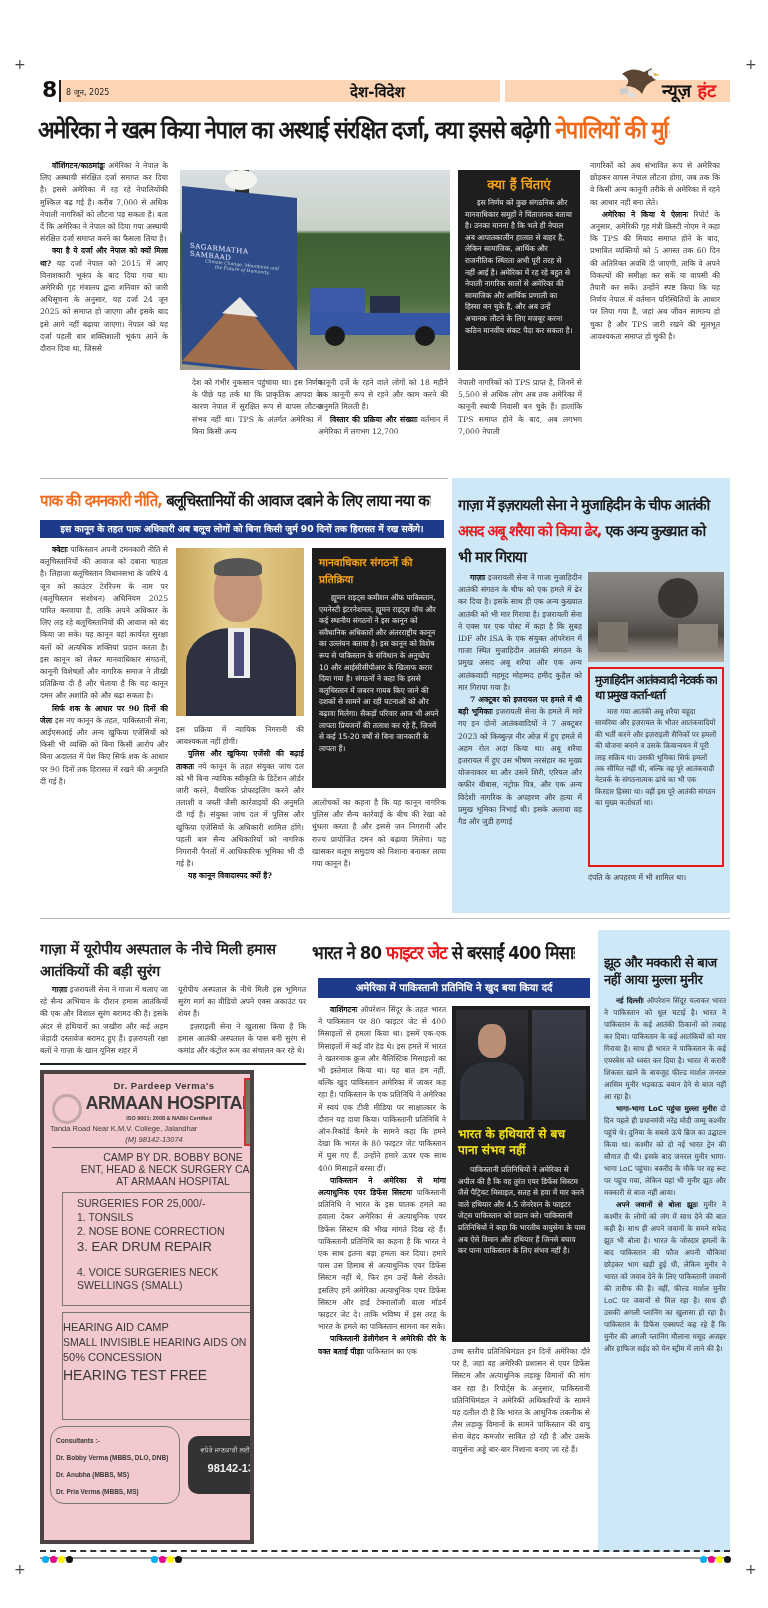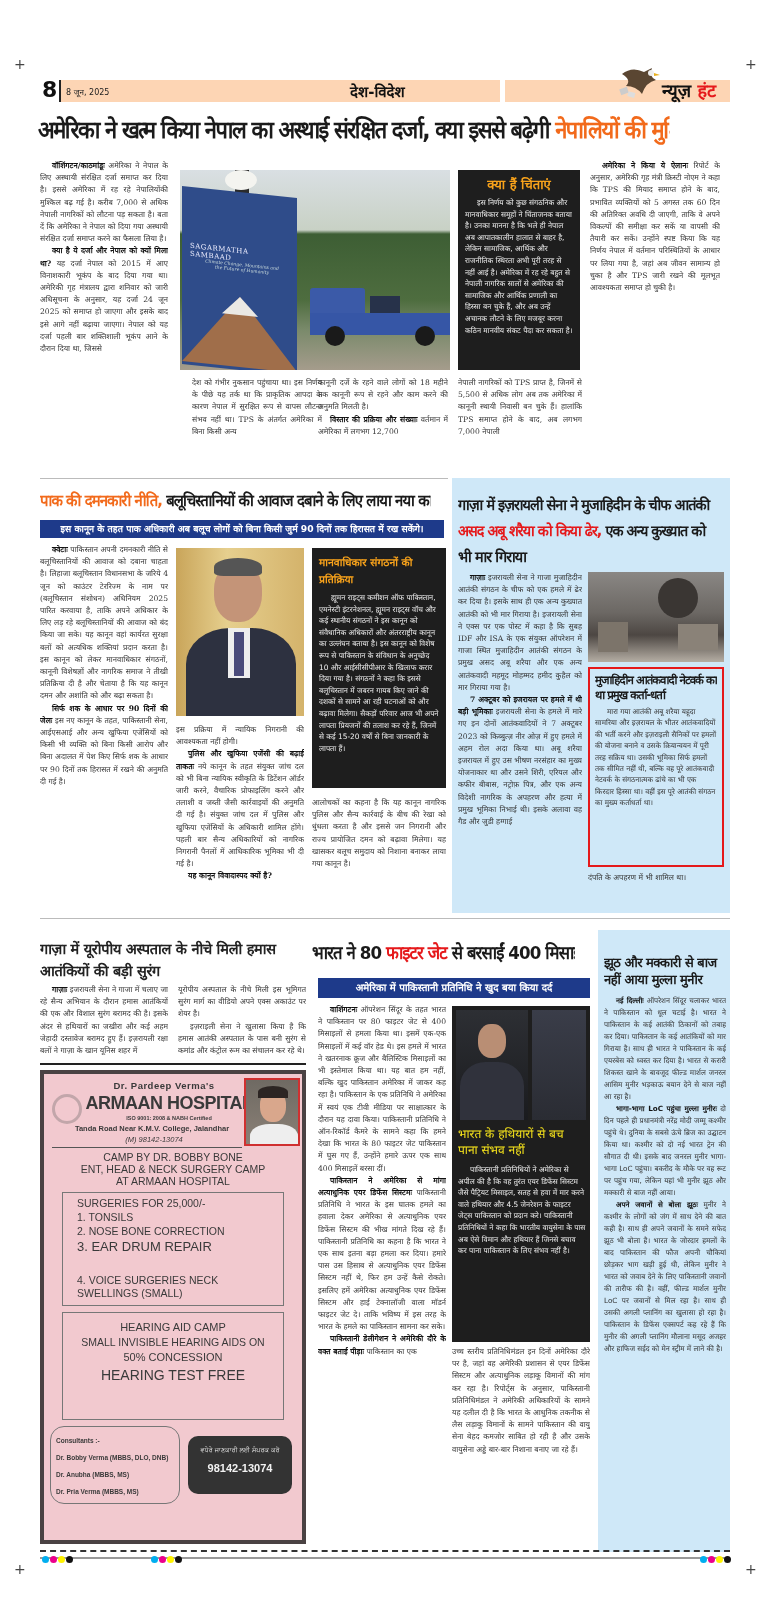--- a/index.html
+++ b/index.html
@@ -91,20 +91,21 @@
 </div>
 
 <div class="abs darkbox" style="left:458px;top:170px;width:122px;height:200px">
   <h3 style="color:#f7a21b">क्या हैं चिंताएं</h3>
   <p>इस निर्णय को कुछ संगठनिक और मानवाधिकार समूहों ने चिंताजनक बताया है। उनका मानना है कि भले ही नेपाल अब आपातकालीन हालात से बाहर है, लेकिन सामाजिक, आर्थिक और राजनीतिक स्थिरता अभी पूरी तरह से नहीं आई है। अमेरिका में रह रहे बहुत से नेपाली नागरिक सालों से अमेरिका की सामाजिक और आर्थिक प्रणाली का हिस्सा बन चुके हैं, और अब उन्हें अचानक लौटने के लिए मजबूर करना कठिन मानवीय संकट पैदा कर सकता है।</p>
 </div>
 <div class="abs body-text" style="left:458px;top:377px;width:124px;height:100px">
   <p style="text-indent:0">नेपाली नागरिकों को TPS प्राप्त है, जिनमें से 5,500 से अधिक लोग अब तक अमेरिका में कानूनी स्थायी निवासी बन चुके हैं। हालांकि TPS समाप्त होने के बाद, अब लगभग 7,000 नेपाली</p>
 </div>
 <div class="abs body-text" style="left:590px;top:160px;width:130px;height:318px">
+  <p style="text-indent:0"><span>नागरिकों को अब संभावित रूप से अमेरिका छोड़कर वापस नेपाल लौटना होगा, जब तक कि वे किसी अन्य कानूनी तरीके से अमेरिका में रहने का आधार नहीं बना लेते।</span></p>
   <p><b>अमेरिका ने किया ये ऐलानः</b> <span>रिपोर्ट के अनुसार, अमेरिकी गृह मंत्री क्रिस्टी नोएम ने कहा कि TPS की मियाद समाप्त होने के बाद, प्रभावित व्यक्तियों को 5 अगस्त तक 60 दिन की अतिरिक्त अवधि दी जाएगी, ताकि वे अपने विकल्पों की समीक्षा कर सकें या वापसी की तैयारी कर सकें। उन्होंने स्पष्ट किया कि यह निर्णय नेपाल में वर्तमान परिस्थितियों के आधार पर लिया गया है, जहां अब जीवन सामान्य हो चुका है और TPS जारी रखने की मूलभूत आवश्यकता समाप्त हो चुकी है।</span></p>
 </div>
 
 <div class="abs hl" style="left:40px;top:485px;width:420px;font-size:16px;line-height:32px;transform:scaleX(0.93);transform-origin:left">
   <span class="orange">पाक की दमनकारी नीति,</span>
   <span>बलूचिस्तानियों की आवाज दबाने के लिए लाया नया कानून</span>
 </div>
 <div class="abs strip" style="left:40px;top:520px;width:404px;height:18px;font-size:9.2px;line-height:18px">इस कानून के तहत पाक अधिकारी अब बलूच लोगों को बिना किसी जुर्म 90 दिनों तक हिरासत में रख सकेंगे।</div>
 
 <div class="abs body-text" style="left:40px;top:544px;width:128px;height:368px">
@@ -160,44 +161,44 @@
 <div class="abs hl" style="left:40px;top:938px;width:266px;font-size:14.5px;line-height:22px;white-space:normal;letter-spacing:-0.3px;color:#222">गाज़ा में यूरोपीय अस्पताल के नीचे मिली हमास आतंकियों की बड़ी सुरंग</div>
 <div class="abs body-text" style="left:40px;top:984px;width:128px;height:74px">
   <p><b>गाज़ाः</b> <span>इजरायली सेना ने गाजा में चलाए जा रहे सैन्य अभियान के दौरान हमास आतंकियों की एक और विशाल सुरंग बरामद की है। इसके अंदर से हथियारों का जखीरा और कई अहम जेहादी दस्तावेज बरामद हुए हैं। इज़रायली रक्षा बलों ने गाज़ा के खान यूनिस शहर में</span></p>
 </div>
 <div class="abs body-text" style="left:178px;top:984px;width:128px;height:74px">
   <p style="text-indent:0">यूरोपीय अस्पताल के नीचे मिली इस भूमिगत सुरंग मार्ग का वीडियो अपने एक्स अकाउंट पर शेयर है।</p>
   <p>इज़राइली सेना ने खुलासा किया है कि हमास आतंकी अस्पताल के पास बनी सुरंग से कमांड और कंट्रोल रूम का संचालन कर रहे थे।</p>
 </div>
 <div class="rule" style="left:40px;top:1063px;width:266px;height:2px"></div>
 
-<div class="abs" style="left:40px;top:1070px;width:266px;height:474px;background:#f2c9cf;border:4px solid #4a4243;font-family:'Liberation Sans',sans-serif;color:#3a3a3a;overflow:hidden">
+<div class="abs" style="left:40px;top:1070px;width:214px;height:474px;background:#f2c9cf;border:4px solid #4a4243;font-family:'Liberation Sans',sans-serif;color:#3a3a3a;overflow:hidden">
   <div class="abs" style="left:8px;top:20px;width:30px;height:30px;border-radius:50%;border:3px solid #c2a6aa"></div>
   <div class="abs" style="left:40px;top:6px;width:160px;text-align:center;font-weight:bold;font-size:9.5px;letter-spacing:0.5px">Dr. Pardeep Verma's</div>
   <div class="abs" style="left:40px;top:19px;width:170px;text-align:center;font-weight:bold;font-size:18px;letter-spacing:-0.5px">ARMAAN HOSPITAL</div>
   <div class="abs" style="left:60px;top:41px;width:130px;text-align:center;font-size:5.5px;font-weight:bold">ISO 9001: 2008 &amp; NABH Certified</div>
-  <div class="abs" style="left:6px;top:50px;width:204px;text-align:center;font-size:7.5px;font-weight:bold">Tanda Road Near K.M.V. College, Jalandhar</div>
+  <div class="abs" style="left:6px;top:50px;width:204px;text-align:left;font-size:7.5px;font-weight:normal">Tanda Road Near K.M.V. College, Jalandhar</div>
   <div class="abs" style="left:40px;top:61px;width:140px;text-align:center;font-size:7.5px;font-style:italic">(M) 98142-13074</div>
   <div class="abs" style="left:200px;top:4px;width:56px;height:68px;border:2px solid #d03030;background:linear-gradient(180deg,#6f6a63,#8a8076);overflow:hidden">
     <div class="abs" style="left:14px;top:10px;width:26px;height:32px;border-radius:45%;background:#d9a78c"></div>
     <div class="abs" style="left:12px;top:6px;width:30px;height:12px;border-radius:50% 50% 0 0;background:#2c2523"></div>
     <div class="abs" style="left:4px;top:44px;width:48px;height:30px;border-radius:40% 40% 0 0;background:#eee"></div>
   </div>
   <div class="abs" style="left:8px;top:73px;width:190px;height:1px;background:#555"></div>
   <div class="abs" style="left:4px;top:77px;width:250px;text-align:center;font-size:10.5px">CAMP BY DR. BOBBY BONE</div>
   <div class="abs" style="left:4px;top:89px;width:250px;text-align:center;font-size:10.5px">ENT, HEAD &amp; NECK SURGERY CAMP</div>
   <div class="abs" style="left:4px;top:101px;width:250px;text-align:center;font-size:10.5px">AT ARMAAN HOSPITAL</div>
   <div class="abs" style="left:18px;top:118px;width:222px;height:114px;border:1px solid #777;padding:4px 8px">
     <div style="font-size:10.5px;text-align:left;margin-left:6px">SURGERIES FOR 25,000/-</div>
     <div style="font-size:10.5px;margin-left:6px;margin-top:2px">1. TONSILS</div>
     <div style="font-size:10.5px;margin-left:6px;margin-top:2px">2. NOSE BONE CORRECTION</div>
     <div style="font-size:13px;margin-left:6px;margin-top:2px">3. EAR DRUM REPAIR</div>
-    <div style="font-size:10.5px;margin-left:6px;margin-top:20px;line-height:13px">4. VOICE SURGERIES NECK SWELLINGS (SMALL)</div>
-  </div>
-  <div class="abs" style="left:18px;top:238px;width:222px;height:108px;border:1px solid #777;text-align:center;padding-top:8px">
+    <div style="font-size:10.5px;margin-left:6px;margin-top:12px;line-height:13px">4. VOICE SURGERIES NECK SWELLINGS (SMALL)</div>
+  </div>
+  <div class="abs" style="left:18px;top:238px;width:222px;height:108px;border:1px solid #777;text-align:left;padding-top:8px">
     <div style="font-size:11px">HEARING AID CAMP</div>
     <div style="font-size:10.5px;margin-top:3px">SMALL INVISIBLE HEARING AIDS ON</div>
     <div style="font-size:11px;margin-top:3px">50% CONCESSION</div>
     <div style="font-size:14px;margin-top:4px">HEARING TEST FREE</div>
   </div>
   <div class="abs" style="left:6px;top:352px;width:130px;height:78px;border:1px solid #777;border-radius:14px;padding:5px 5px;font-size:6.5px;font-weight:bold;line-height:17px">
     <div>Consultants :-</div>
     <div>Dr. Bobby Verma (MBBS, DLO, DNB)</div>
     <div>Dr. Anubha (MBBS, MS)</div>
     <div>Dr. Pria Verma (MBBS, MS)</div>
@@ -218,21 +219,21 @@
   <p><b>वाशिंगटनः</b> <span>ऑपरेशन सिंदूर के तहत भारत ने पाकिस्तान पर 80 फाइटर जेट से 400 मिसाइलों से हमला किया था। इसमें एक-एक मिसाइलों में कई वॉर हेड थे। इस हमले में भारत ने खतरनाक क्रूज और बैलिस्टिक मिसाइलों का भी इस्तेमाल किया था। यह बात हम नहीं, बल्कि खुद पाकिस्तान अमेरिका में जाकर कह रहा है। पाकिस्तान के एक प्रतिनिधि ने अमेरिका में स्वयं एक टीवी मीडिया पर साक्षात्कार के दौरान यह दावा किया। पाकिस्तानी प्रतिनिधि ने ऑन-रिकॉर्ड कैमरे के सामने कहा कि हमने देखा कि भारत के 80 फाइटर जेट पाकिस्तान में घुस गए हैं, उन्होंने हमारे ऊपर एक साथ 400 मिसाइलें बरसा दीं।</span></p>
   <p><b>पाकिस्तान ने अमेरिका से मांगा अत्याधुनिक एयर डिफेंस सिस्टमः</b> <span>पाकिस्तानी प्रतिनिधि ने भारत के इस घातक हमले का हवाला देकर अमेरिका से अत्याधुनिक एयर डिफेंस सिस्टम की भीख मांगते दिख रहे हैं। पाकिस्तानी प्रतिनिधि का कहना है कि भारत ने एक साथ इतना बड़ा हमला कर दिया। हमारे पास उस हिसाब से अत्याधुनिक एयर डिफेंस सिस्टम नहीं थे, फिर हम उन्हें कैसे रोकते। इसलिए हमें अमेरिका अत्याधुनिक एयर डिफेंस सिस्टम और हाई टेक्नालॉजी वाला मॉडर्न फाइटर जेट दे। ताकि भविष्य में इस तरह के भारत के हमले का पाकिस्तान सामना कर सके।</span></p>
   <p><b>पाकिस्तानी डेलीगेशन ने अमेरिकी दौरे के वक्त बताई पीड़ाः</b> <span>पाकिस्तान का एक</span></p>
 </div>
 <div class="abs darkbox" style="left:452px;top:1006px;width:138px;height:336px;padding:0">
   <div class="abs photo" style="left:4px;top:4px;width:72px;height:110px;background:linear-gradient(180deg,#2d2f34,#1a1b1e)">
     <div class="abs" style="left:22px;top:14px;width:28px;height:34px;border-radius:45%;background:#b98e74"></div>
     <div class="abs" style="left:4px;top:52px;width:64px;height:60px;border-radius:40% 40% 0 0;background:#30323c"></div>
   </div>
   <div class="abs" style="left:80px;top:4px;width:54px;height:110px;background:linear-gradient(180deg,#3a3d49,#2a2c33)"></div>
-  <div class="abs" style="left:6px;top:120px;width:128px;font-weight:normal;font-size:12px;line-height:16px;color:#f5e21b">भारत के हथियारों से बच पाना संभव नहीं</div>
+  <div class="abs" style="left:6px;top:120px;width:128px;font-weight:bold;font-size:12px;line-height:16px;color:#f5e21b">भारत के हथियारों से बच पाना संभव नहीं</div>
   <p class="abs" style="left:6px;top:158px;width:128px;text-indent:12px">पाकिस्तानी प्रतिनिधियों ने अमेरिका से अपील की है कि वह तुरंत एयर डिफेंस सिस्टम जैसे पैट्रियट मिसाइल, सतह से हवा में मार करने वाले हथियार और 4.5 जेनरेशन के फाइटर जेट्स पाकिस्तान को प्रदान करे। पाकिस्तानी प्रतिनिधियों ने कहा कि भारतीय वायुसेना के पास अब ऐसे विमान और हथियार हैं जिनसे बचाव कर पाना पाकिस्तान के लिए संभव नहीं है।</p>
 </div>
 <div class="abs body-text" style="left:452px;top:1346px;width:138px;height:200px">
   <p style="text-indent:0">उच्च स्तरीय प्रतिनिधिमंडल इन दिनों अमेरिका दौरे पर है, जहां वह अमेरिकी प्रशासन से एयर डिफेंस सिस्टम और अत्याधुनिक लड़ाकू विमानों की मांग कर रहा है। रिपोर्ट्स के अनुसार, पाकिस्तानी प्रतिनिधिमंडल ने अमेरिकी अधिकारियों के सामने यह दलील दी है कि भारत के आधुनिक तकनीक से लैस लड़ाकू विमानों के सामने पाकिस्तान की वायु सेना बेहद कमजोर साबित हो रही है और उसके वायुसेना अड्डे बार-बार निशाना बनाए जा रहे हैं।</p>
 </div>
 
 <div class="abs bluebg" style="left:598px;top:930px;width:132px;height:622px"></div>
 <div class="abs hl" style="left:604px;top:954px;width:122px;font-size:13px;line-height:17px;white-space:normal;letter-spacing:-0.5px">झूठ और मक्कारी से बाज नहीं आया मुल्ला मुनीर</div>
 <div class="abs body-text" style="left:604px;top:995px;width:122px;height:550px;font-family:'DejaVu Sans',sans-serif;font-size:7.2px;line-height:12px">
   <p><b>नई दिल्लीः</b> <span>ऑपरेशन सिंदूर चलाकर भारत ने पाकिस्तान को धूल चटाई है। भारत ने पाकिस्तान के कई आतंकी ठिकानों को तबाह कर दिया। पाकिस्तान के कई आतंकियों को मार गिराया है। साथ ही भारत ने पाकिस्तान के कई एयरबेस को ध्वस्त कर दिया है। भारत से करारी शिकस्त खाने के बावजूद फील्ड मार्शल जनरल आसिम मुनीर भड़काऊ बयान देने से बाज नहीं आ रहा है।</span></p>

